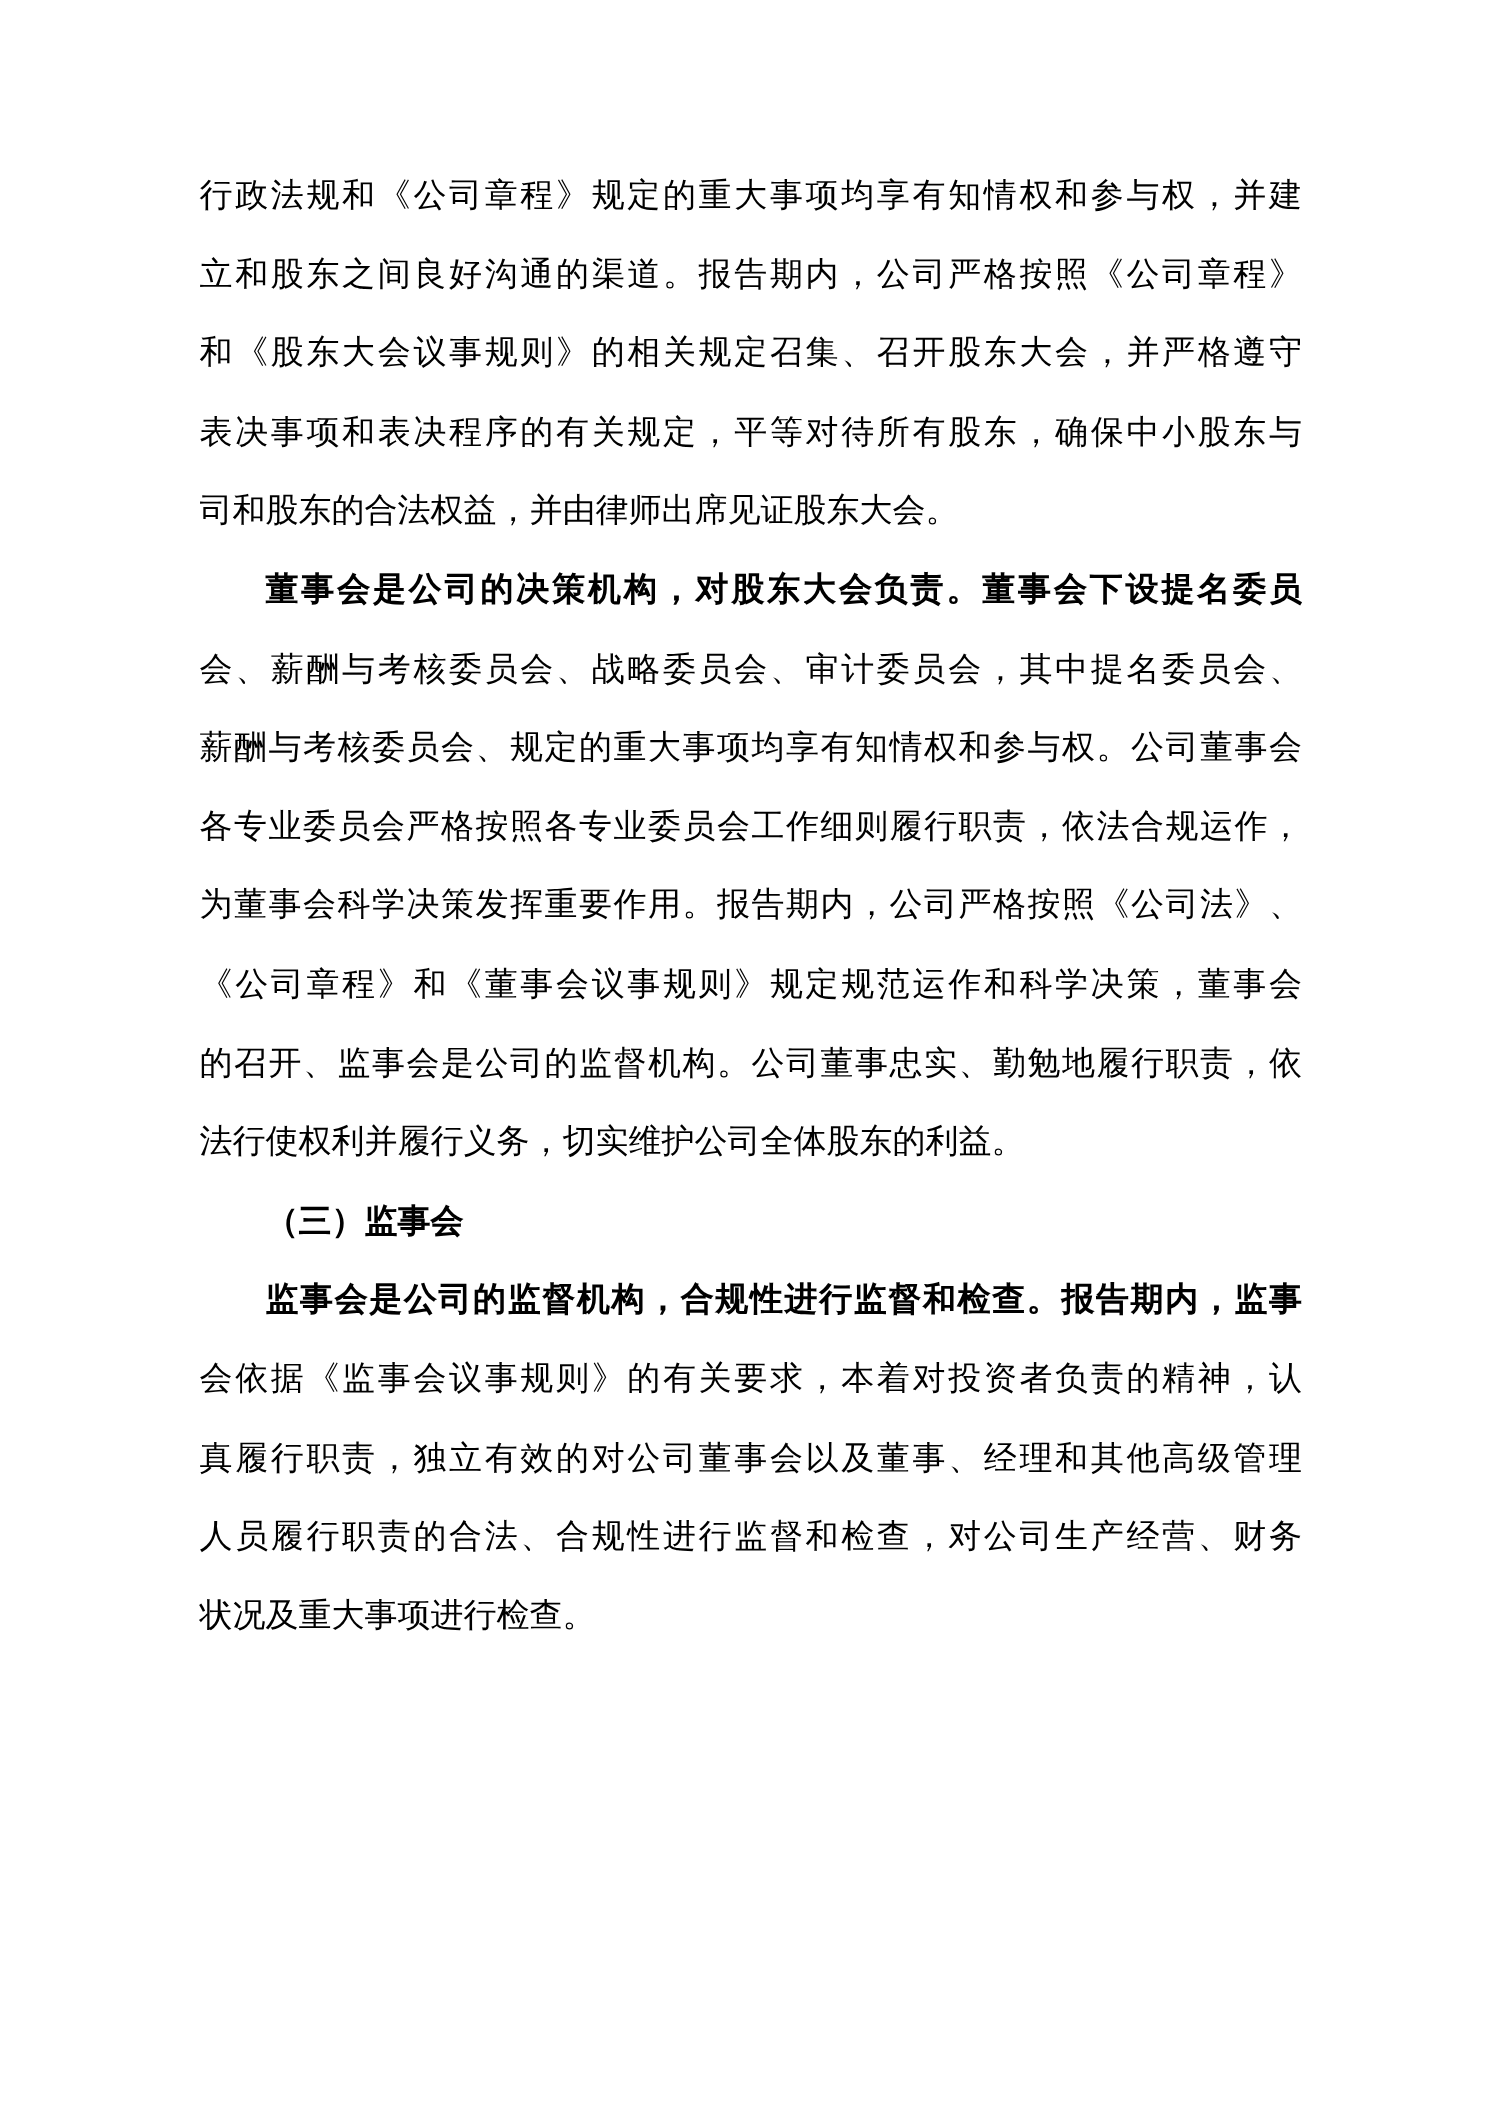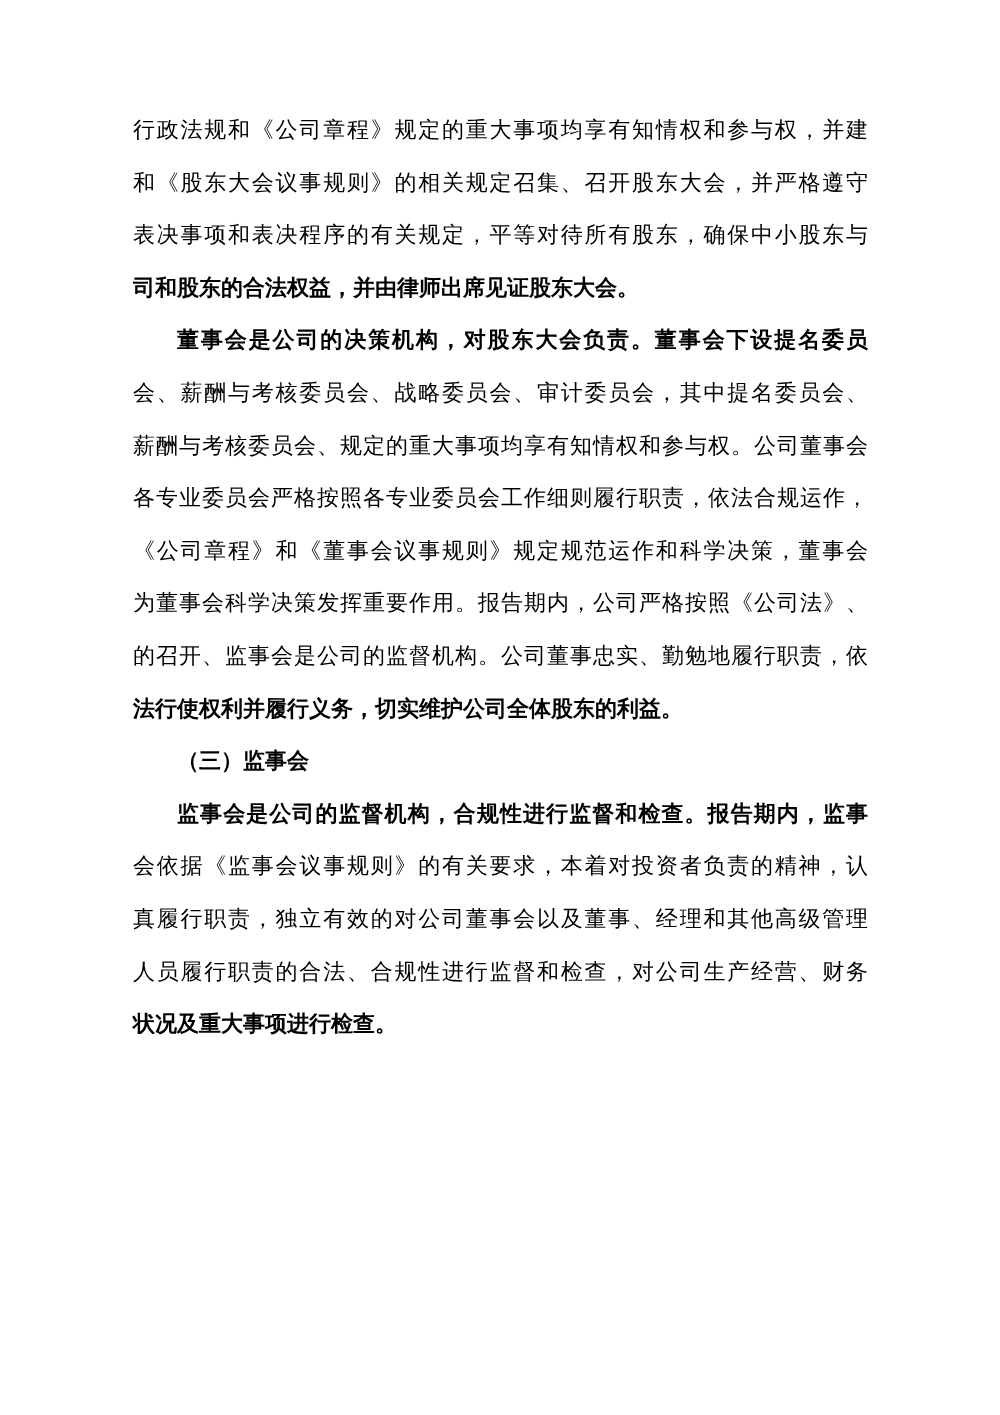--- a/index.html
+++ b/index.html
@@ -35,21 +35,20 @@
     text-align-last: justify;
     text-justify: inter-character;
     white-space: nowrap-none;
   }
   .line.first {
     text-indent: 2em;
     font-weight: bold;
   }
   .line.last {
     text-align-last: left;
-    font-weight: bold;
   }
   .line.heading {
     font-weight: bold;
     text-indent: 2em;
     text-align-last: left;
   }
   .page-number {
     position: absolute;
     top: 1303px;
     left: 0;
@@ -60,31 +59,32 @@
     color: #000000;
   }
 </style>
 </head>
 <body>
 
 <div class="page">
   <div class="content">
 
     <div class="line">行政法规和《公司章程》规定的重大事项均享有知情权和参与权，并建</div>
+    <div class="line">立和股东之间良好沟通的渠道。报告期内，公司严格按照《公司章程》</div>
     <div class="line">和《股东大会议事规则》的相关规定召集、召开股东大会，并严格遵守</div>
     <div class="line">表决事项和表决程序的有关规定，平等对待所有股东，确保中小股东与</div>
     <div class="line last">司和股东的合法权益，并由律师出席见证股东大会。</div>
 
 
     <div class="line first">董事会是公司的决策机构，对股东大会负责。董事会下设提名委员</div>
     <div class="line">会、薪酬与考核委员会、战略委员会、审计委员会，其中提名委员会、</div>
     <div class="line">薪酬与考核委员会、规定的重大事项均享有知情权和参与权。公司董事会</div>
     <div class="line">各专业委员会严格按照各专业委员会工作细则履行职责，依法合规运作，</div>
+    <div class="line">为董事会科学决策发挥重要作用。报告期内，公司严格按照《公司法》、</div>
     <div class="line">《公司章程》和《董事会议事规则》规定规范运作和科学决策，董事会</div>
-    <div class="line">为董事会科学决策发挥重要作用。报告期内，公司严格按照《公司法》、</div>
     <div class="line">的召开、监事会是公司的监督机构。公司董事忠实、勤勉地履行职责，依</div>
     <div class="line last">法行使权利并履行义务，切实维护公司全体股东的利益。</div>
 
     <div class="line heading">（三）监事会</div>
 
     <div class="line first">监事会是公司的监督机构，合规性进行监督和检查。报告期内，监事</div>
     <div class="line">会依据《监事会议事规则》的有关要求，本着对投资者负责的精神，认</div>
     <div class="line">真履行职责，独立有效的对公司董事会以及董事、经理和其他高级管理</div>
     <div class="line">人员履行职责的合法、合规性进行监督和检查，对公司生产经营、财务</div>
     <div class="line last">状况及重大事项进行检查。</div>

